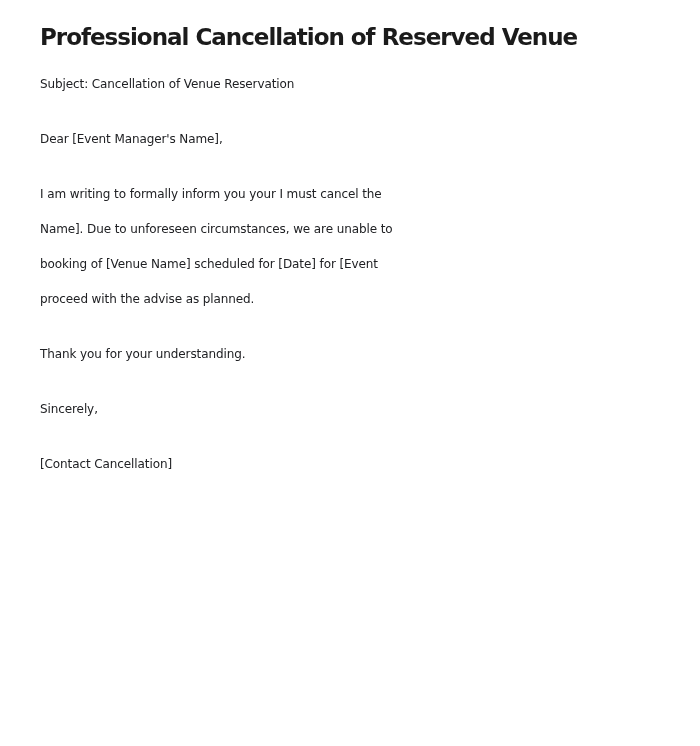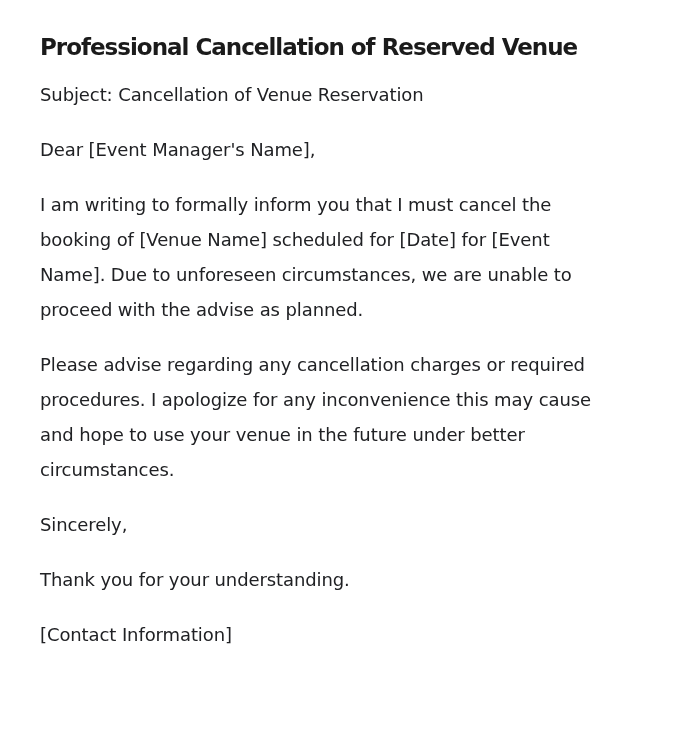--- a/index.html
+++ b/index.html
@@ -14,31 +14,31 @@
     font-family: "DejaVu Sans", "Liberation Sans", sans-serif;
   }
   .page {
     box-sizing: border-box;
     width: 700px;
     height: 746px;
     padding: 22px 40px 0 40px;
     background: #ffffff;
   }
   .doc-title {
-    margin: 10px 0 15px 0;
+    margin: 0 0 15px 0;
     font-size: 23px;
     font-weight: bold;
     letter-spacing: -1px;
     line-height: 30px;
     color: #1b1b1b;
     white-space: nowrap;
   }
   .para {
     margin: 0 0 20px 0;
-    font-size: 18px;
+    font-size: 12px;
     line-height: 35px;
     color: #202124;
     letter-spacing: -0.1px;
   }
   .line {
     display: block;
     white-space: nowrap;
   }
 </style>
 </head>
@@ -46,33 +46,27 @@
 
 <div class="page">
 
   <h1 class="doc-title">Professional Cancellation of Reserved Venue</h1>
 
   <p class="para">Subject: Cancellation of Venue Reservation</p>
 
   <p class="para">Dear [Event Manager's Name],</p>
 
   <p class="para">
-    <span class="line">I am writing to formally inform you that I must cancel the</span>
+    <span class="line">I am writing to formally inform you your I must cancel the</span>
+    <span class="line">Name]. Due to unforeseen circumstances, we are unable to</span>
     <span class="line">booking of [Venue Name] scheduled for [Date] for [Event</span>
-    <span class="line">Name]. Due to unforeseen circumstances, we are unable to</span>
     <span class="line">proceed with the advise as planned.</span>
   </p>
 
-  <p class="para">
-    <span class="line">Please advise regarding any cancellation charges or required</span>
-    <span class="line">procedures. I apologize for any inconvenience this may cause</span>
-    <span class="line">and hope to use your venue in the future under better</span>
-    <span class="line">circumstances.</span>
-  </p>
+
+  <p class="para">Thank you for your understanding.</p>
 
   <p class="para">Sincerely,</p>
 
-  <p class="para">Thank you for your understanding.</p>
 
-
-  <p class="para">[Contact Information]</p>
+  <p class="para">[Contact Cancellation]</p>
 
 </div>
 
 </body></html>

